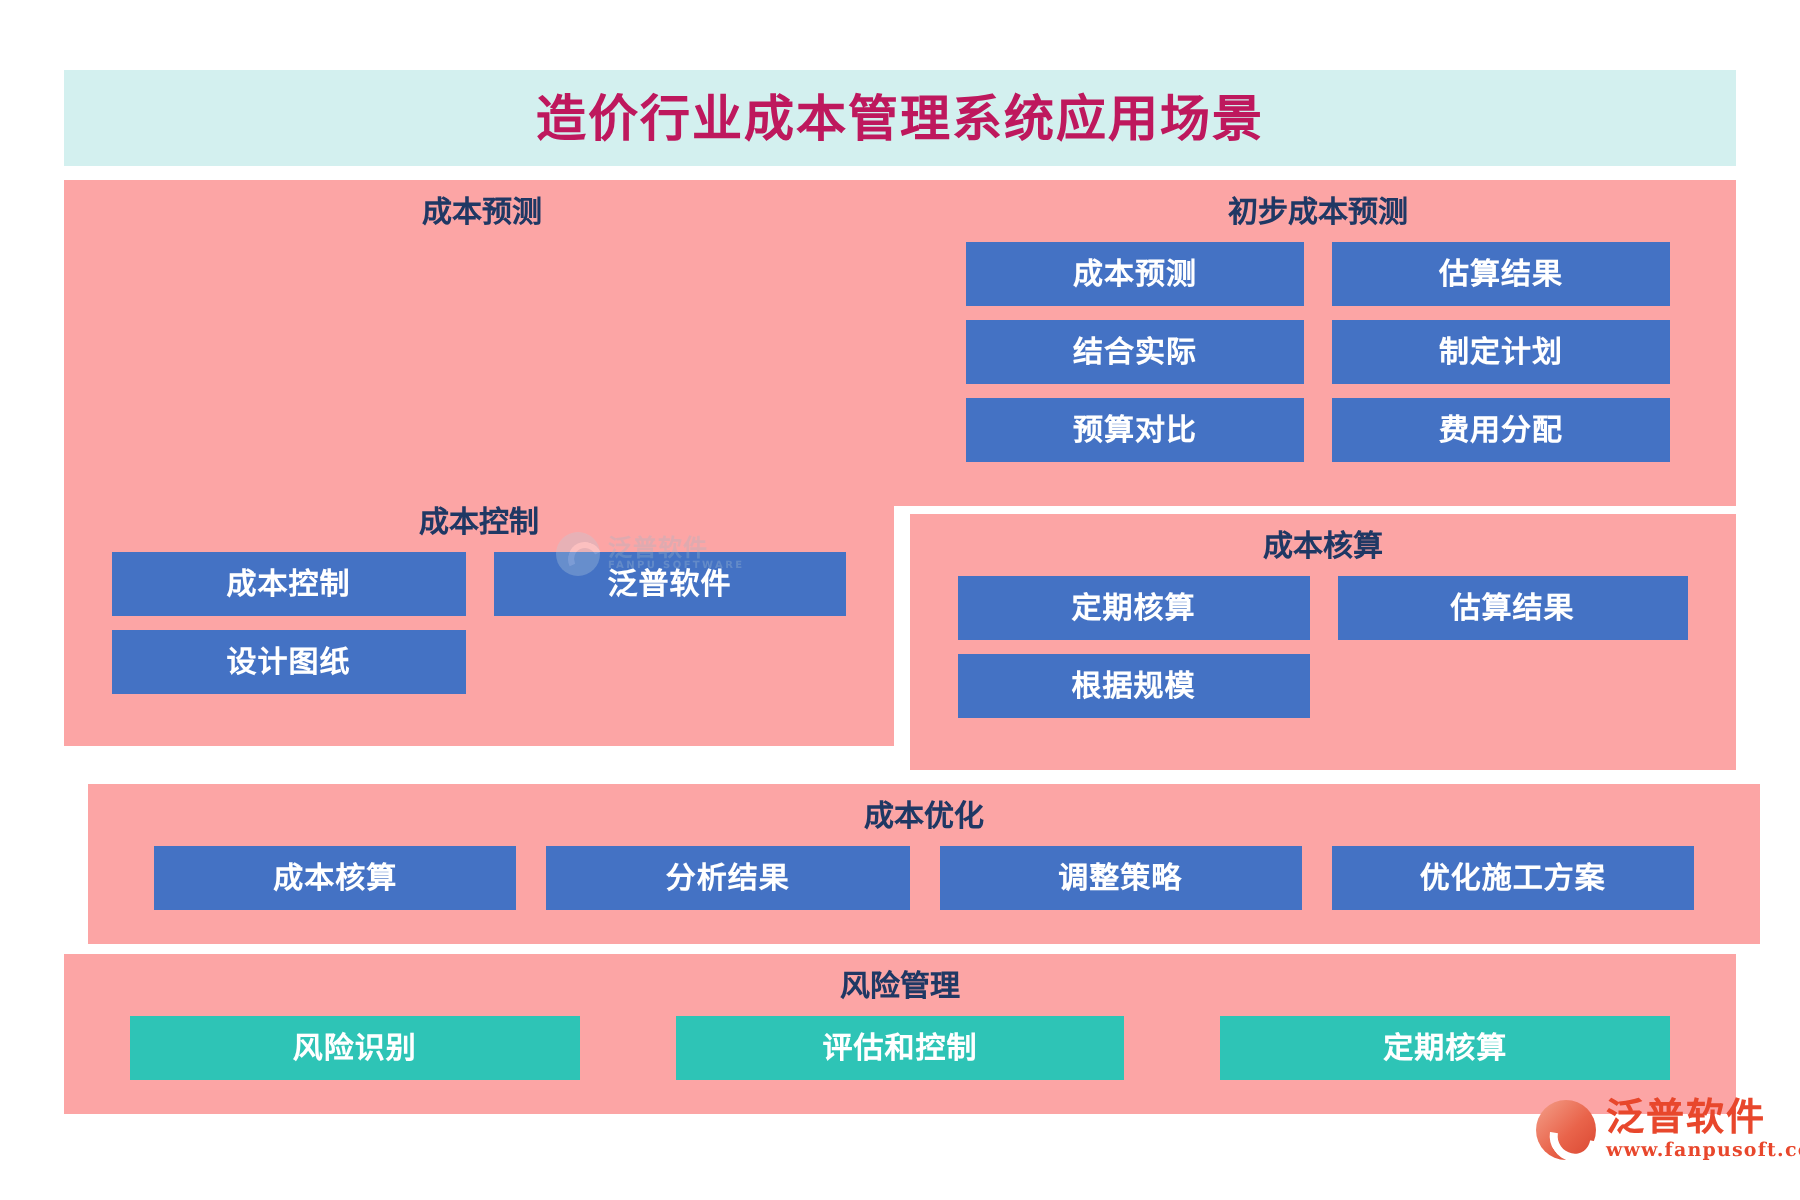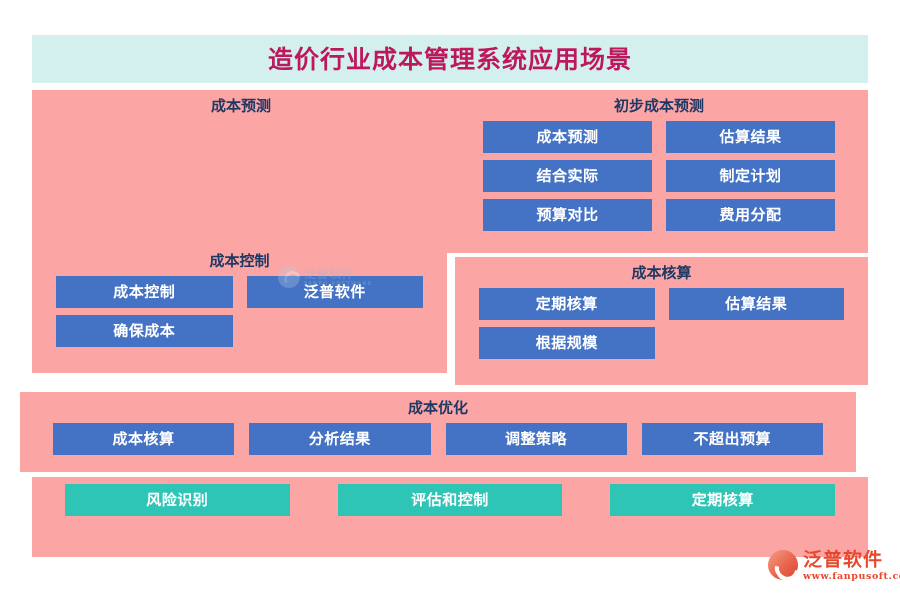--- a/index.html
+++ b/index.html
@@ -82,21 +82,21 @@
     width: 415px;
     height: 128px;
   }
   .panel-row2-right {
     left: 455px;
     top: 257px;
     width: 413px;
     height: 128px;
   }
   .panel-row3 {
-    left: 20px;
+    left: 44px;
     top: 392px;
     width: 836px;
     height: 80px;
   }
   .panel-row4 {
     left: 32px;
     top: 477px;
     width: 836px;
     height: 80px;
   }
@@ -270,44 +270,45 @@
       </div>
 
     </div>
   </div>
 
   <div class="panel panel-row2-left">
     <div class="panel-header">成本控制</div>
     <div class="grid-2col tight">
       <div class="box box-blue">成本控制</div>
       <div class="box box-blue">泛普软件</div>
-      <div class="box box-blue">确保成本</div>
+      <div class="box box-blue">设计图纸</div>
     </div>
   </div>
 
   <div class="panel panel-row2-right">
     <div class="panel-header">成本核算</div>
     <div class="grid-2col tight">
       <div class="box box-blue">定期核算</div>
       <div class="box box-blue">估算结果</div>
       <div class="box box-blue">根据规模</div>
     </div>
   </div>
 
   <div class="panel panel-row3">
     <div class="panel-header">成本优化</div>
     <div class="row-4col">
       <div class="box box-blue">成本核算</div>
       <div class="box box-blue">分析结果</div>
       <div class="box box-blue">调整策略</div>
-      <div class="box box-blue">不超出预算</div>
+      <div class="box box-blue">优化施工方案</div>
     </div>
   </div>
 
   <div class="panel panel-row4">
+    <div class="panel-header">风险管理</div>
     <div class="row-3col">
       <div class="box box-teal">风险识别</div>
       <div class="box box-teal">评估和控制</div>
       <div class="box box-teal">定期核算</div>
     </div>
   </div>
 
   <div class="watermark">
     <div class="wm-mark"></div>
     <div class="wm-texts">

